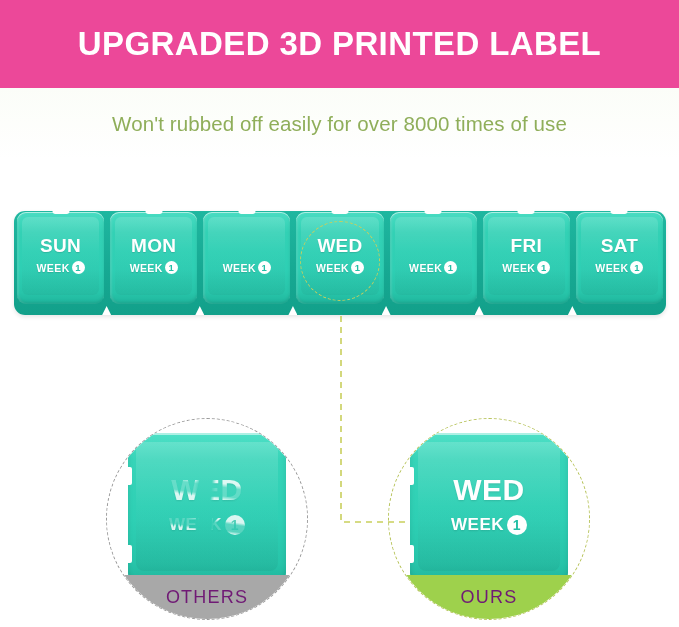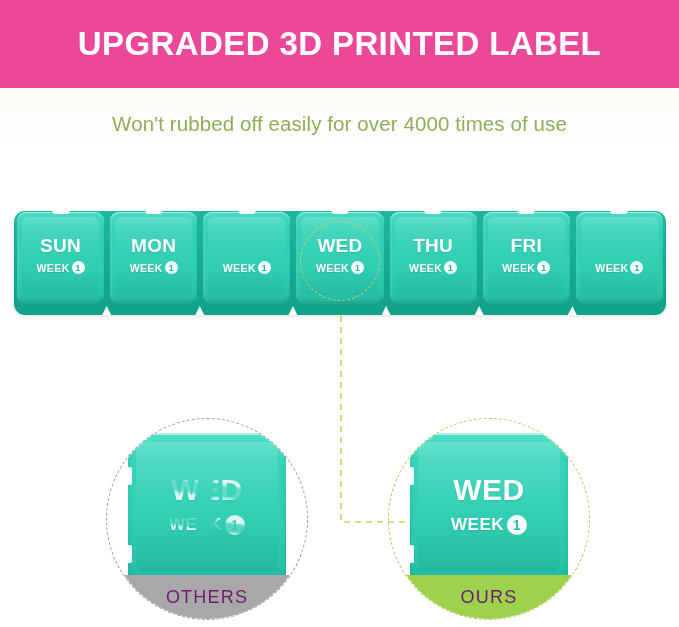--- a/index.html
+++ b/index.html
@@ -325,21 +325,21 @@
   .bar-ours   { background: #9ed14c; }
 </style>
 </head>
 <body>
 
 <div class="header-band">
   <div class="header-title">UPGRADED 3D PRINTED LABEL</div>
 </div>
 
 <div class="subtitle-zone">
-  <div class="subtitle-text">Won't rubbed off easily for over 4000 times of use</div>
+  <div class="subtitle-text">Won't rubbed off easily for over 8000 times of use</div>
 </div>
 
 <div class="organizer-wrap">
   <div class="organizer-base"></div>
   <div class="cells">
 
     <div class="cell">
       <div class="lid"></div>
       <div class="tab-notch"></div>
       <div class="base-notch"></div>
@@ -380,21 +380,20 @@
         <span>WEEK</span>
         <span class="week-badge">1</span>
       </div>
       <div class="highlight-ring"></div>
     </div>
 
     <div class="cell">
       <div class="lid"></div>
       <div class="tab-notch"></div>
       <div class="base-notch"></div>
-      <div class="cell-label">THU</div>
       <div class="week-line">
         <span>WEEK</span>
         <span class="week-badge">1</span>
       </div>
     </div>
 
     <div class="cell">
       <div class="lid"></div>
       <div class="tab-notch"></div>
       <div class="base-notch"></div>
@@ -402,20 +401,21 @@
       <div class="week-line">
         <span>WEEK</span>
         <span class="week-badge">1</span>
       </div>
     </div>
 
     <div class="cell">
       <div class="lid"></div>
       <div class="tab-notch"></div>
 
+      <div class="cell-label">SAT</div>
       <div class="week-line">
         <span>WEEK</span>
         <span class="week-badge">1</span>
       </div>
     </div>
 
   </div>
 </div>
 
 <svg class="connector" viewBox="0 0 679 627" width="679" height="627">

